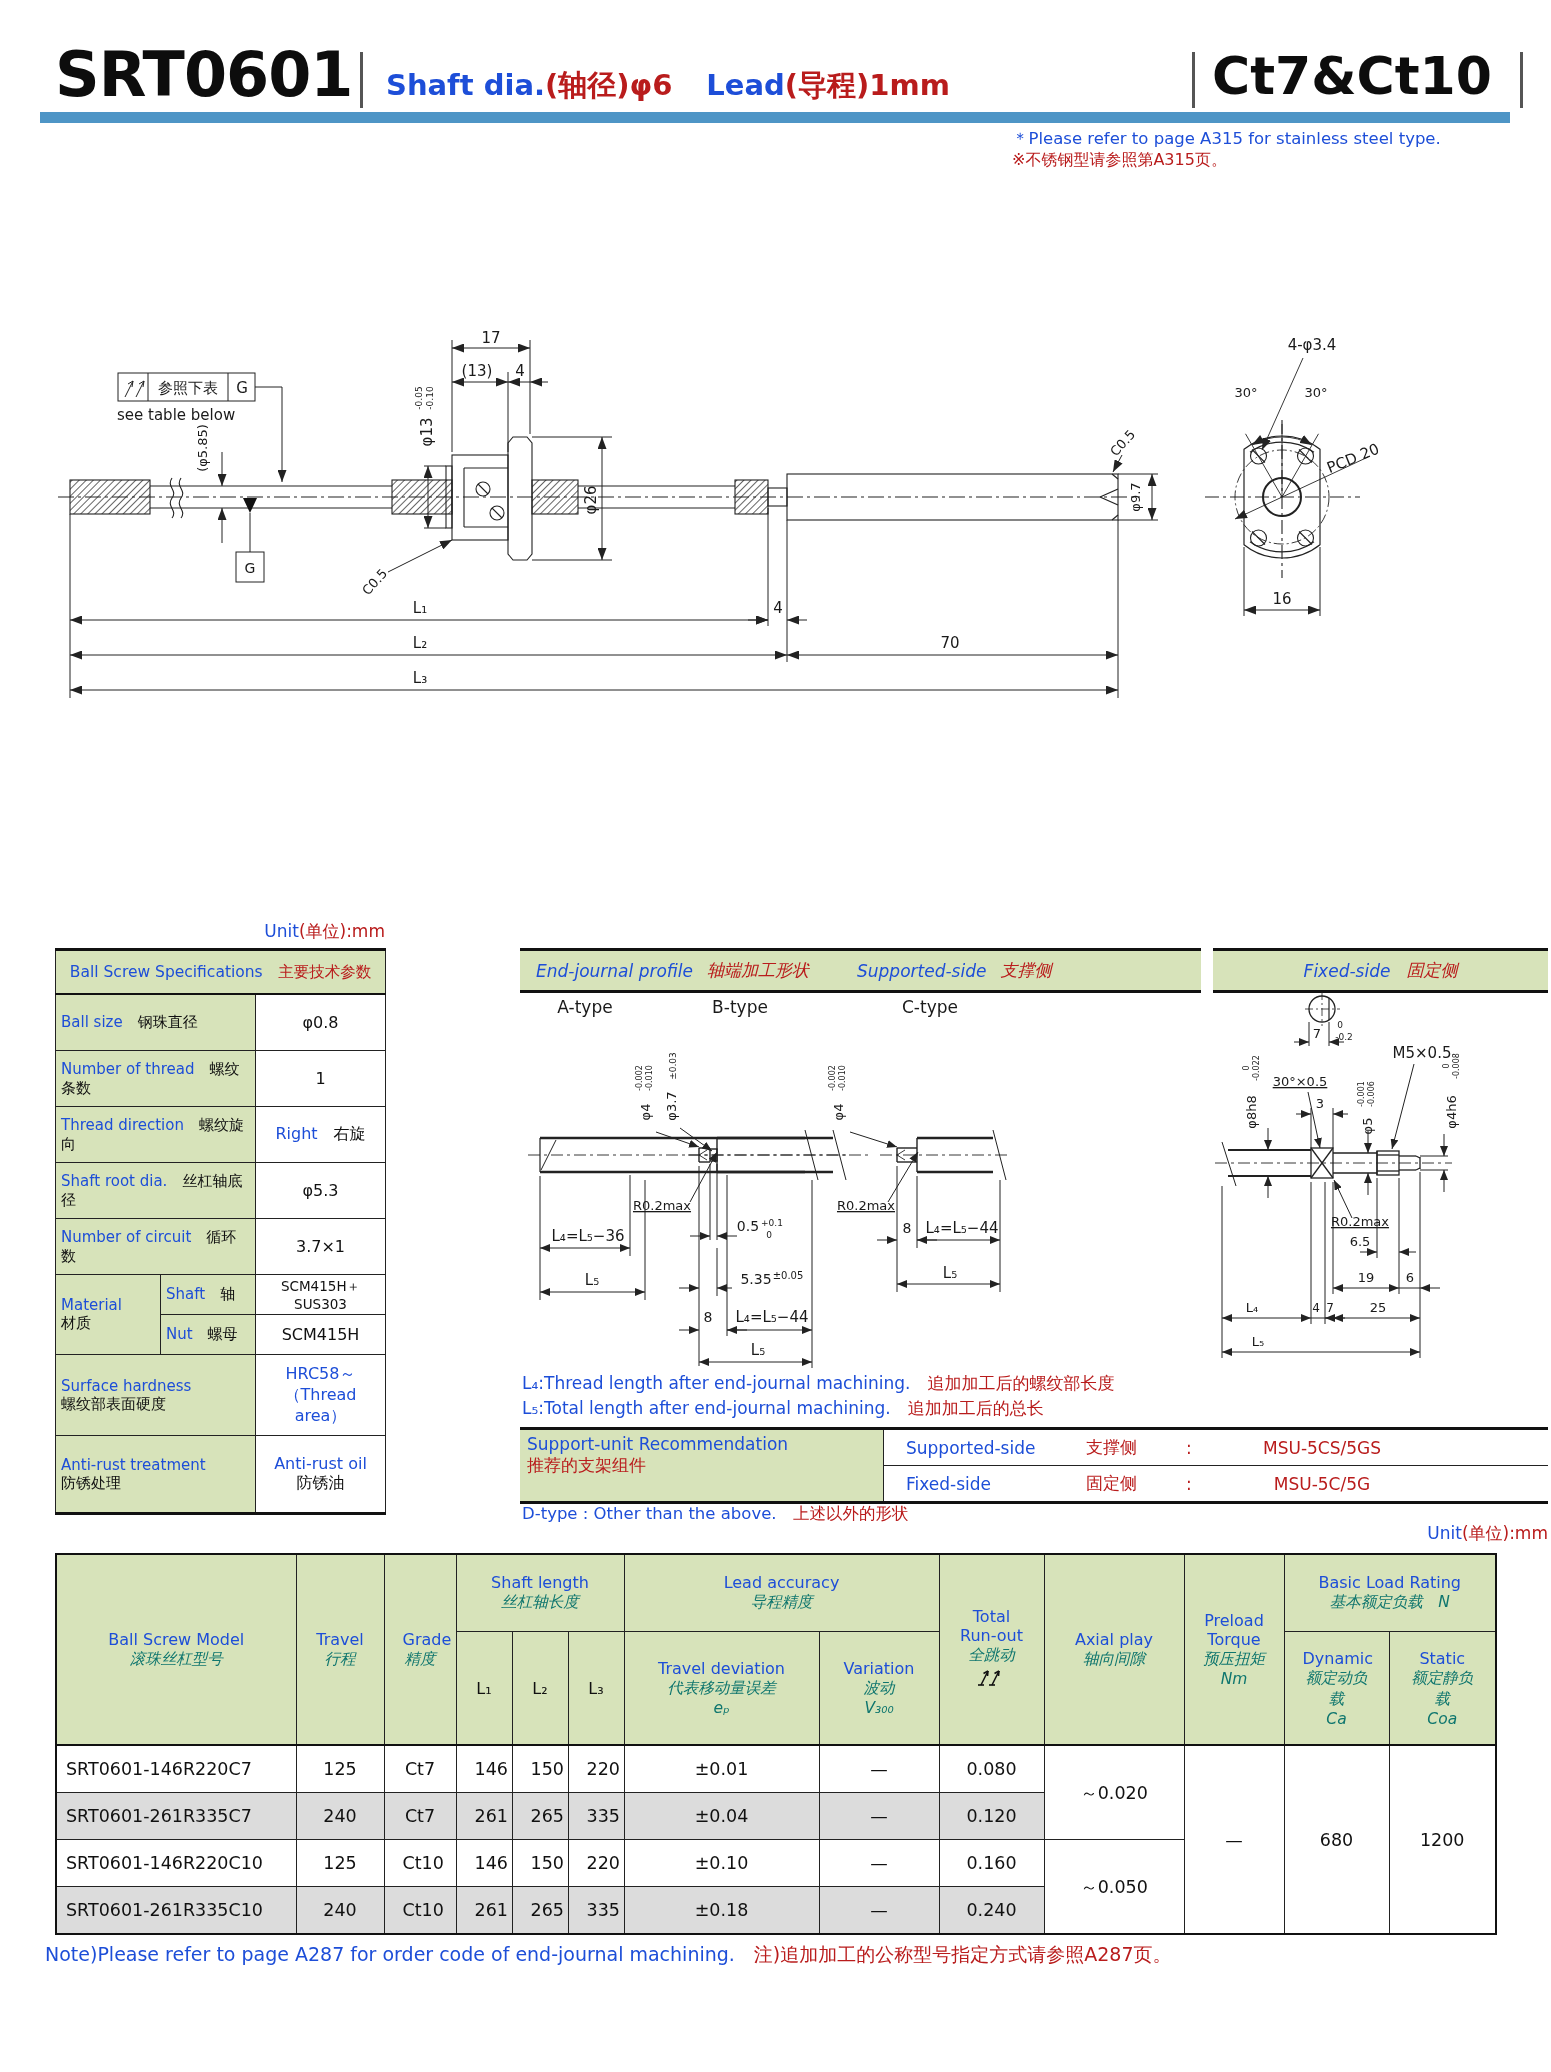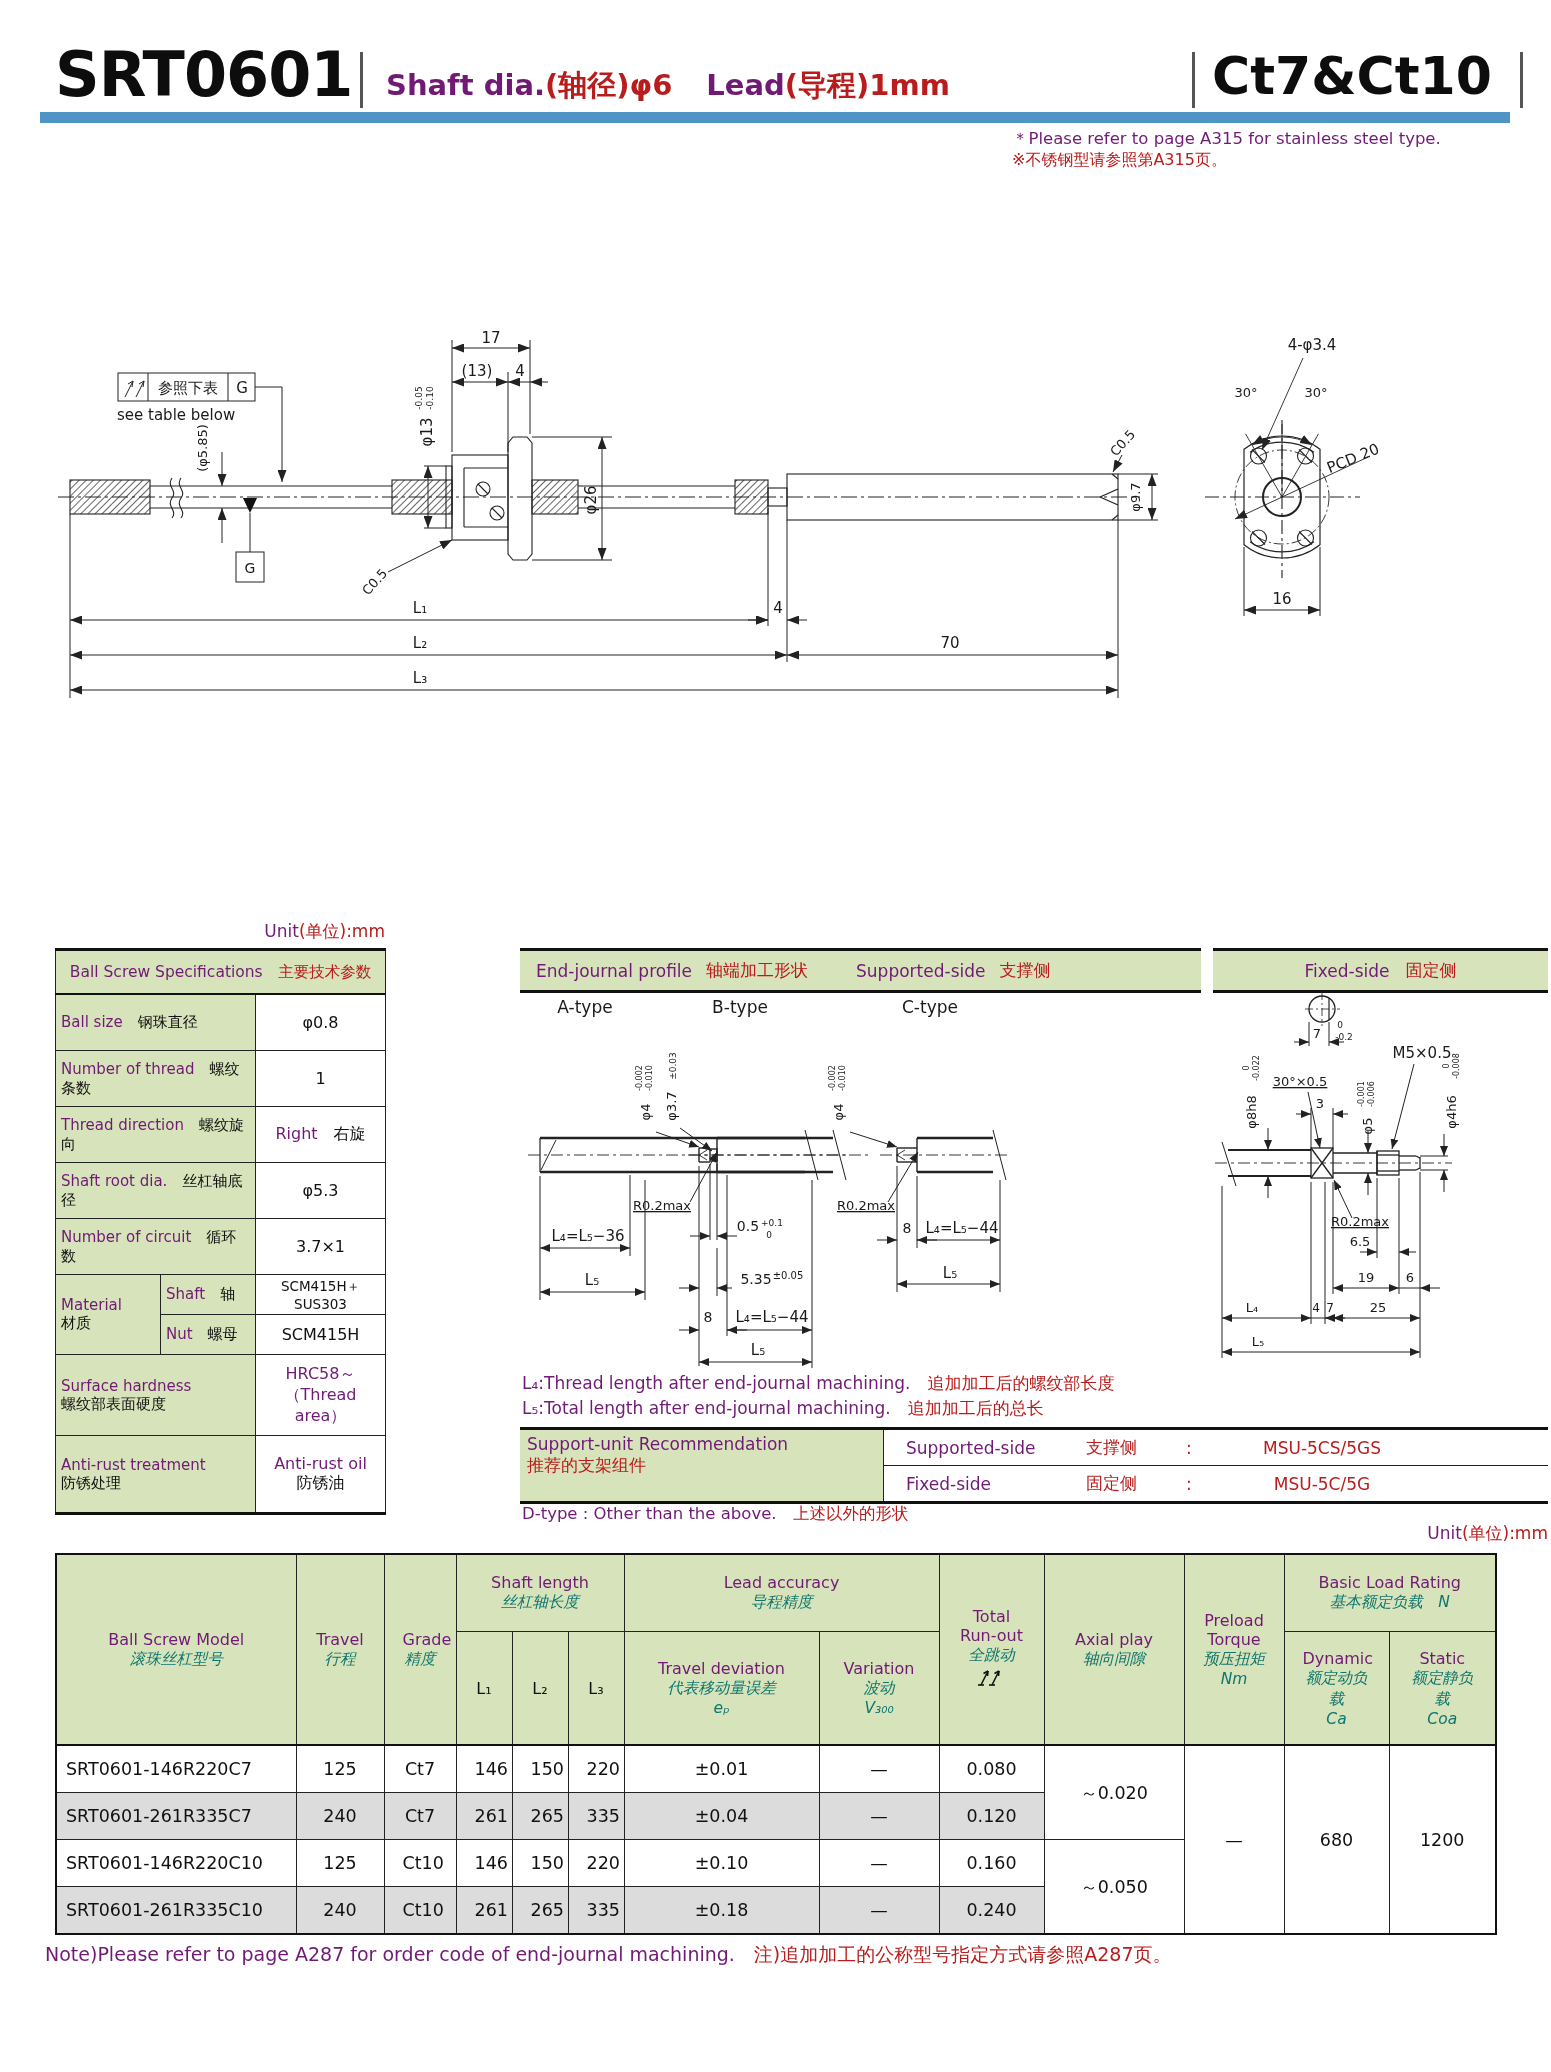--- a/index.html
+++ b/index.html
@@ -1,18 +1,18 @@
 <!DOCTYPE html>
 <html><head>
 <meta charset="utf-8">
 <style>
   html,body{margin:0;padding:0;background:#fff;}
   body{width:1551px;height:2072px;position:relative;font-family:"DejaVu Sans",sans-serif;color:#111;}
   .abs{position:absolute;}
-  .b{color:#701a75;}
+  .b{color:#1d4ed8;}
   .k{color:#b91c1c;}
   svg{font-family:"DejaVu Sans",sans-serif;}
   svg text{stroke:none;}
   
   .model-title{font-size:62px;font-weight:bold;letter-spacing:-1px;color:#0d0d0d;}
   .grade-title{font-size:52px;font-weight:bold;color:#0d0d0d;}
   .subtitle{font-size:29px;font-weight:bold;}
   .vbar{width:3px;background:#555;}
   .bluebar{background:#4e95c6;}
   .topnote1{font-size:16.5px;}
@@ -25,21 +25,21 @@
   .spec{border-top:3px solid #111;border-bottom:3px solid #111;}
   .spec .g{background:#d7e3ba;}
   .spec .v{text-align:center;font-size:16px;background:#fff;}
   .spec .tt{height:40px;text-align:center;font-size:15.5px;border-bottom:2.6px solid #111;}
   .spec .r{height:53px;}
   .spec .m{height:37px;}
   .spec .s2{height:78px;}
   .spec .s3{height:74px;}
   .spec .small{font-size:13.5px;}
   
-  .secbar{background:#d7e3ba;border-top:3px solid #111;border-bottom:3px solid #111;height:39px;display:flex;align-items:center;font-size:17px;}
+  .secbar{background:#d7e3ba;border-top:3px solid #111;border-bottom:3px solid #111;height:39px;display:flex;align-items:center;font-size:17px;font-style:italic;}
   
   .sup{width:1028px;border-top:3px solid #111;border-bottom:3px solid #111;display:flex;background:#fff;font-size:17px;}
   .sup-l{width:356px;background:#d7e3ba;border-right:1.4px solid #222;padding:4px 0 4px 7px;}
   .sup-r{flex:1;display:flex;flex-direction:column;}
   .sup-row{height:35px;display:flex;align-items:center;}
   .sup-row+.sup-row{border-top:1.4px solid #222;}
   .sup-en{width:180px;padding-left:22px;}
   .sup-cn{width:100px;}
   .sup-co{width:60px;}
   .sup-val{flex:1;text-align:center;padding-right:150px;}

